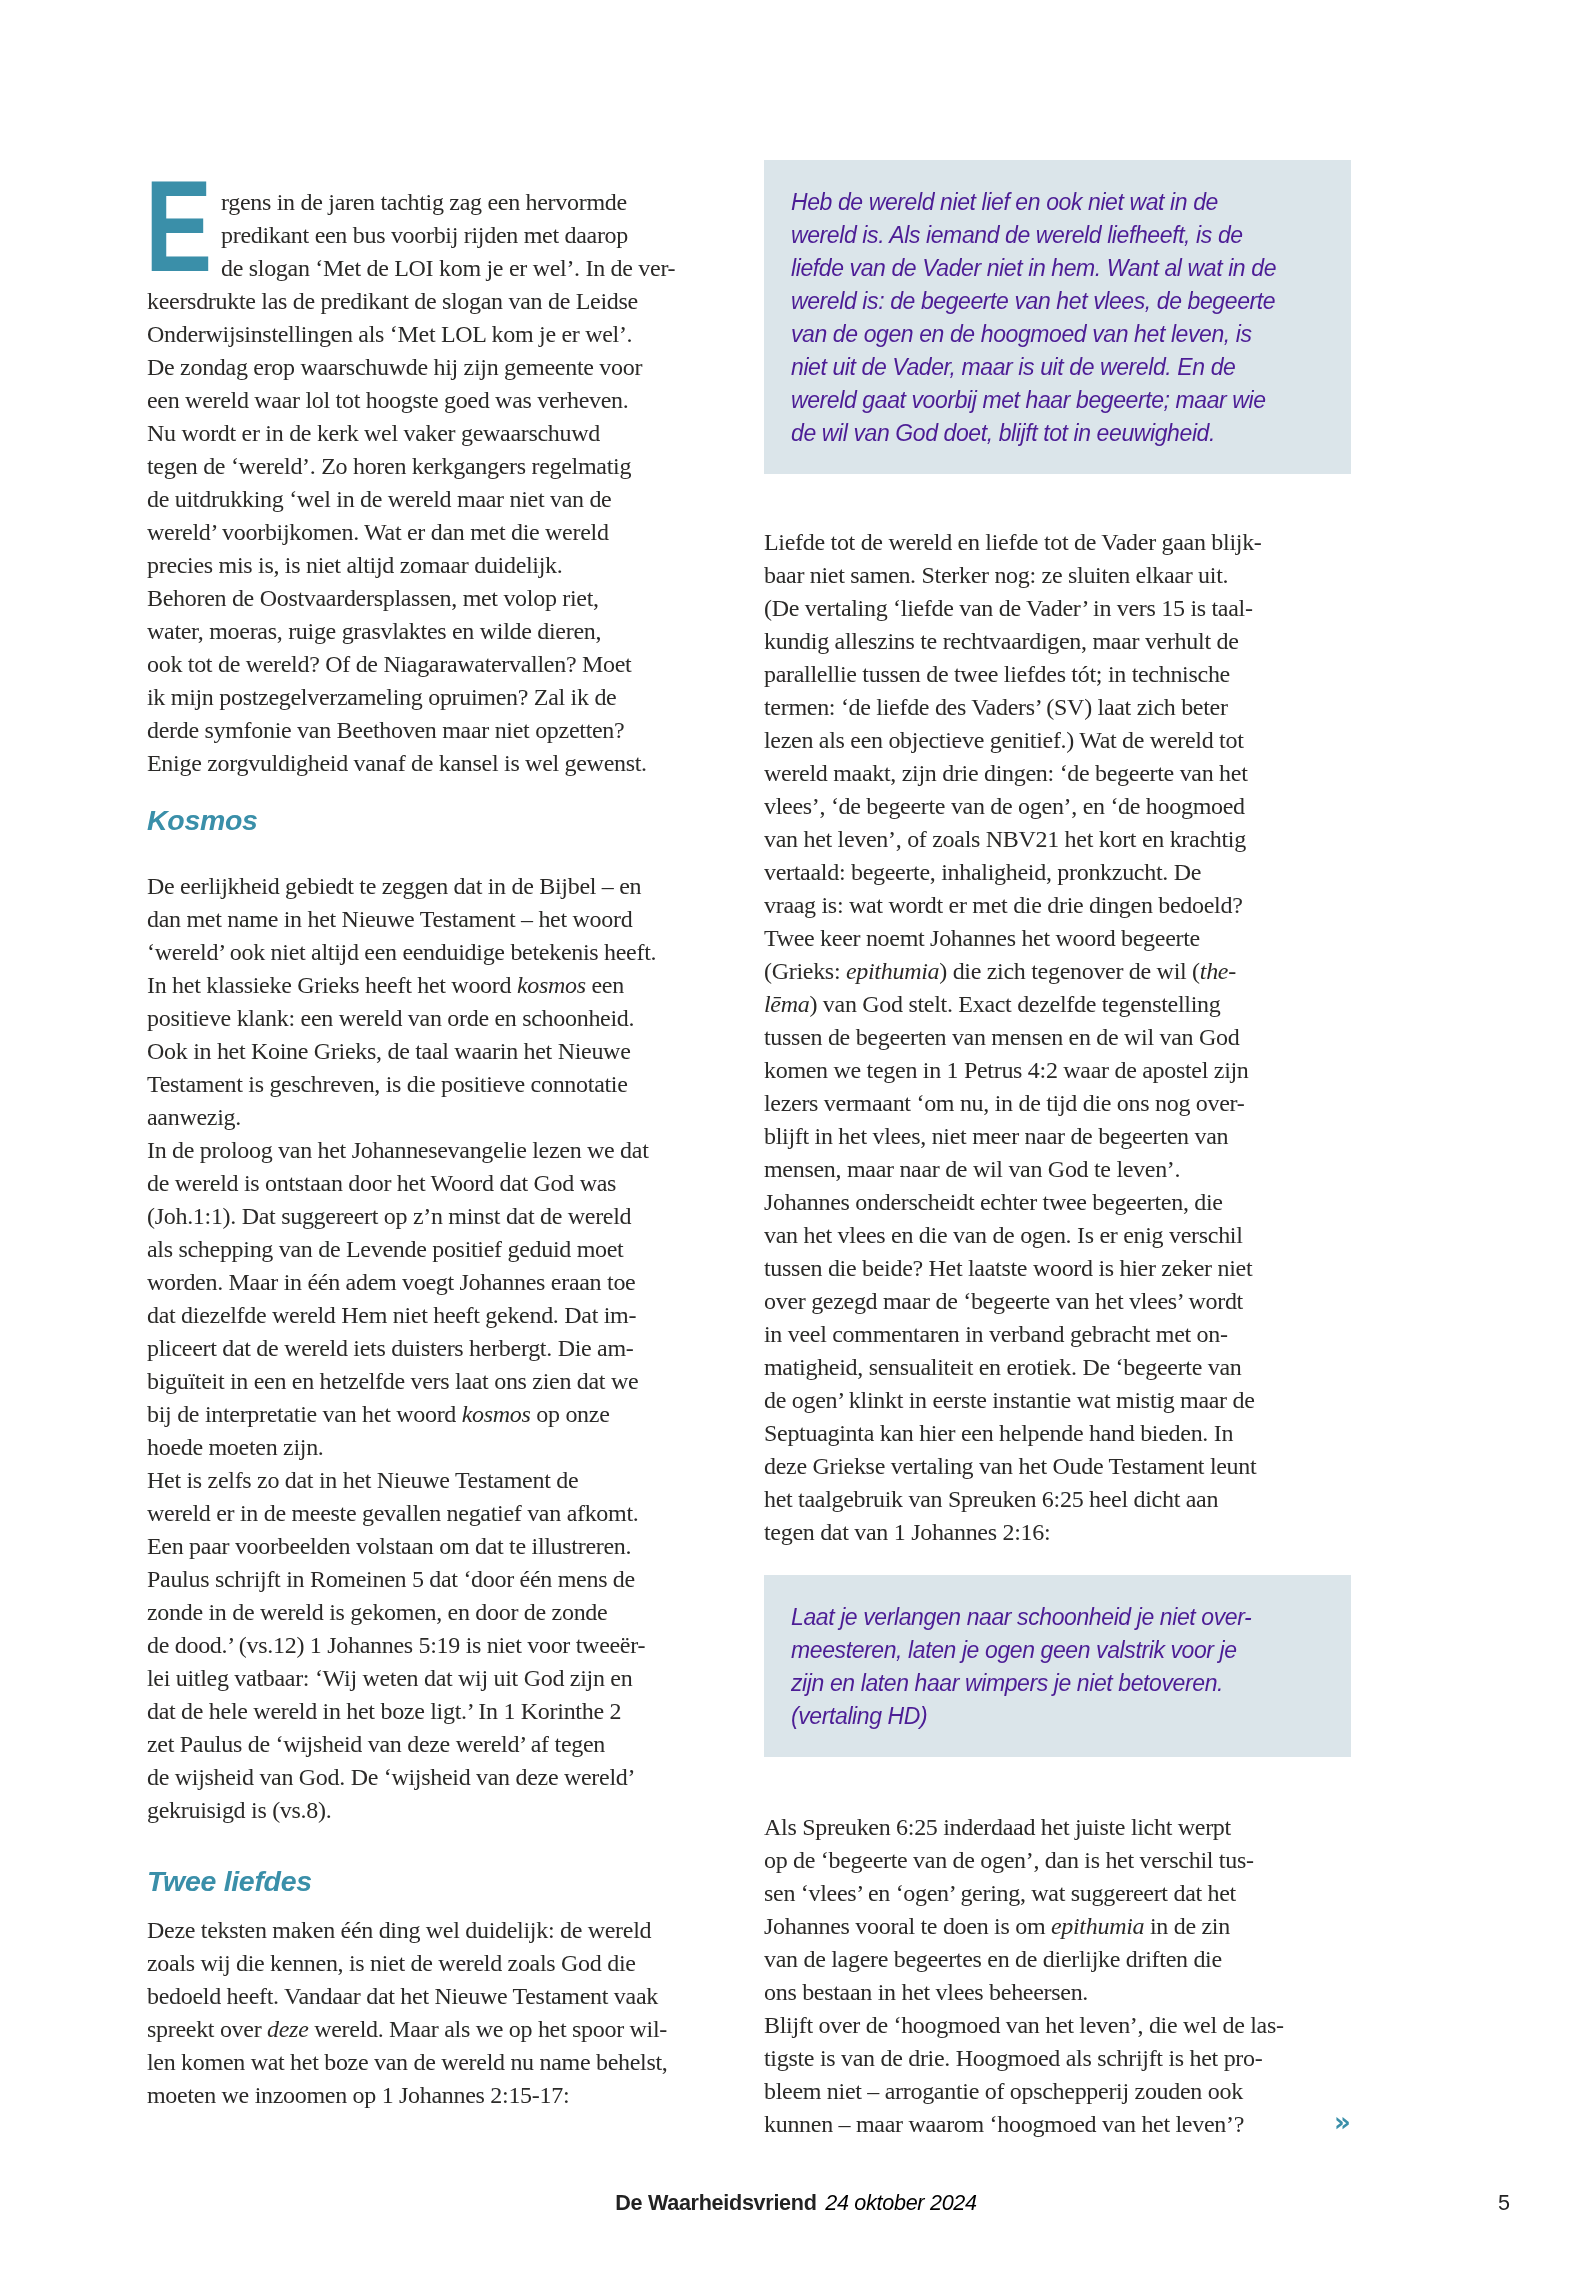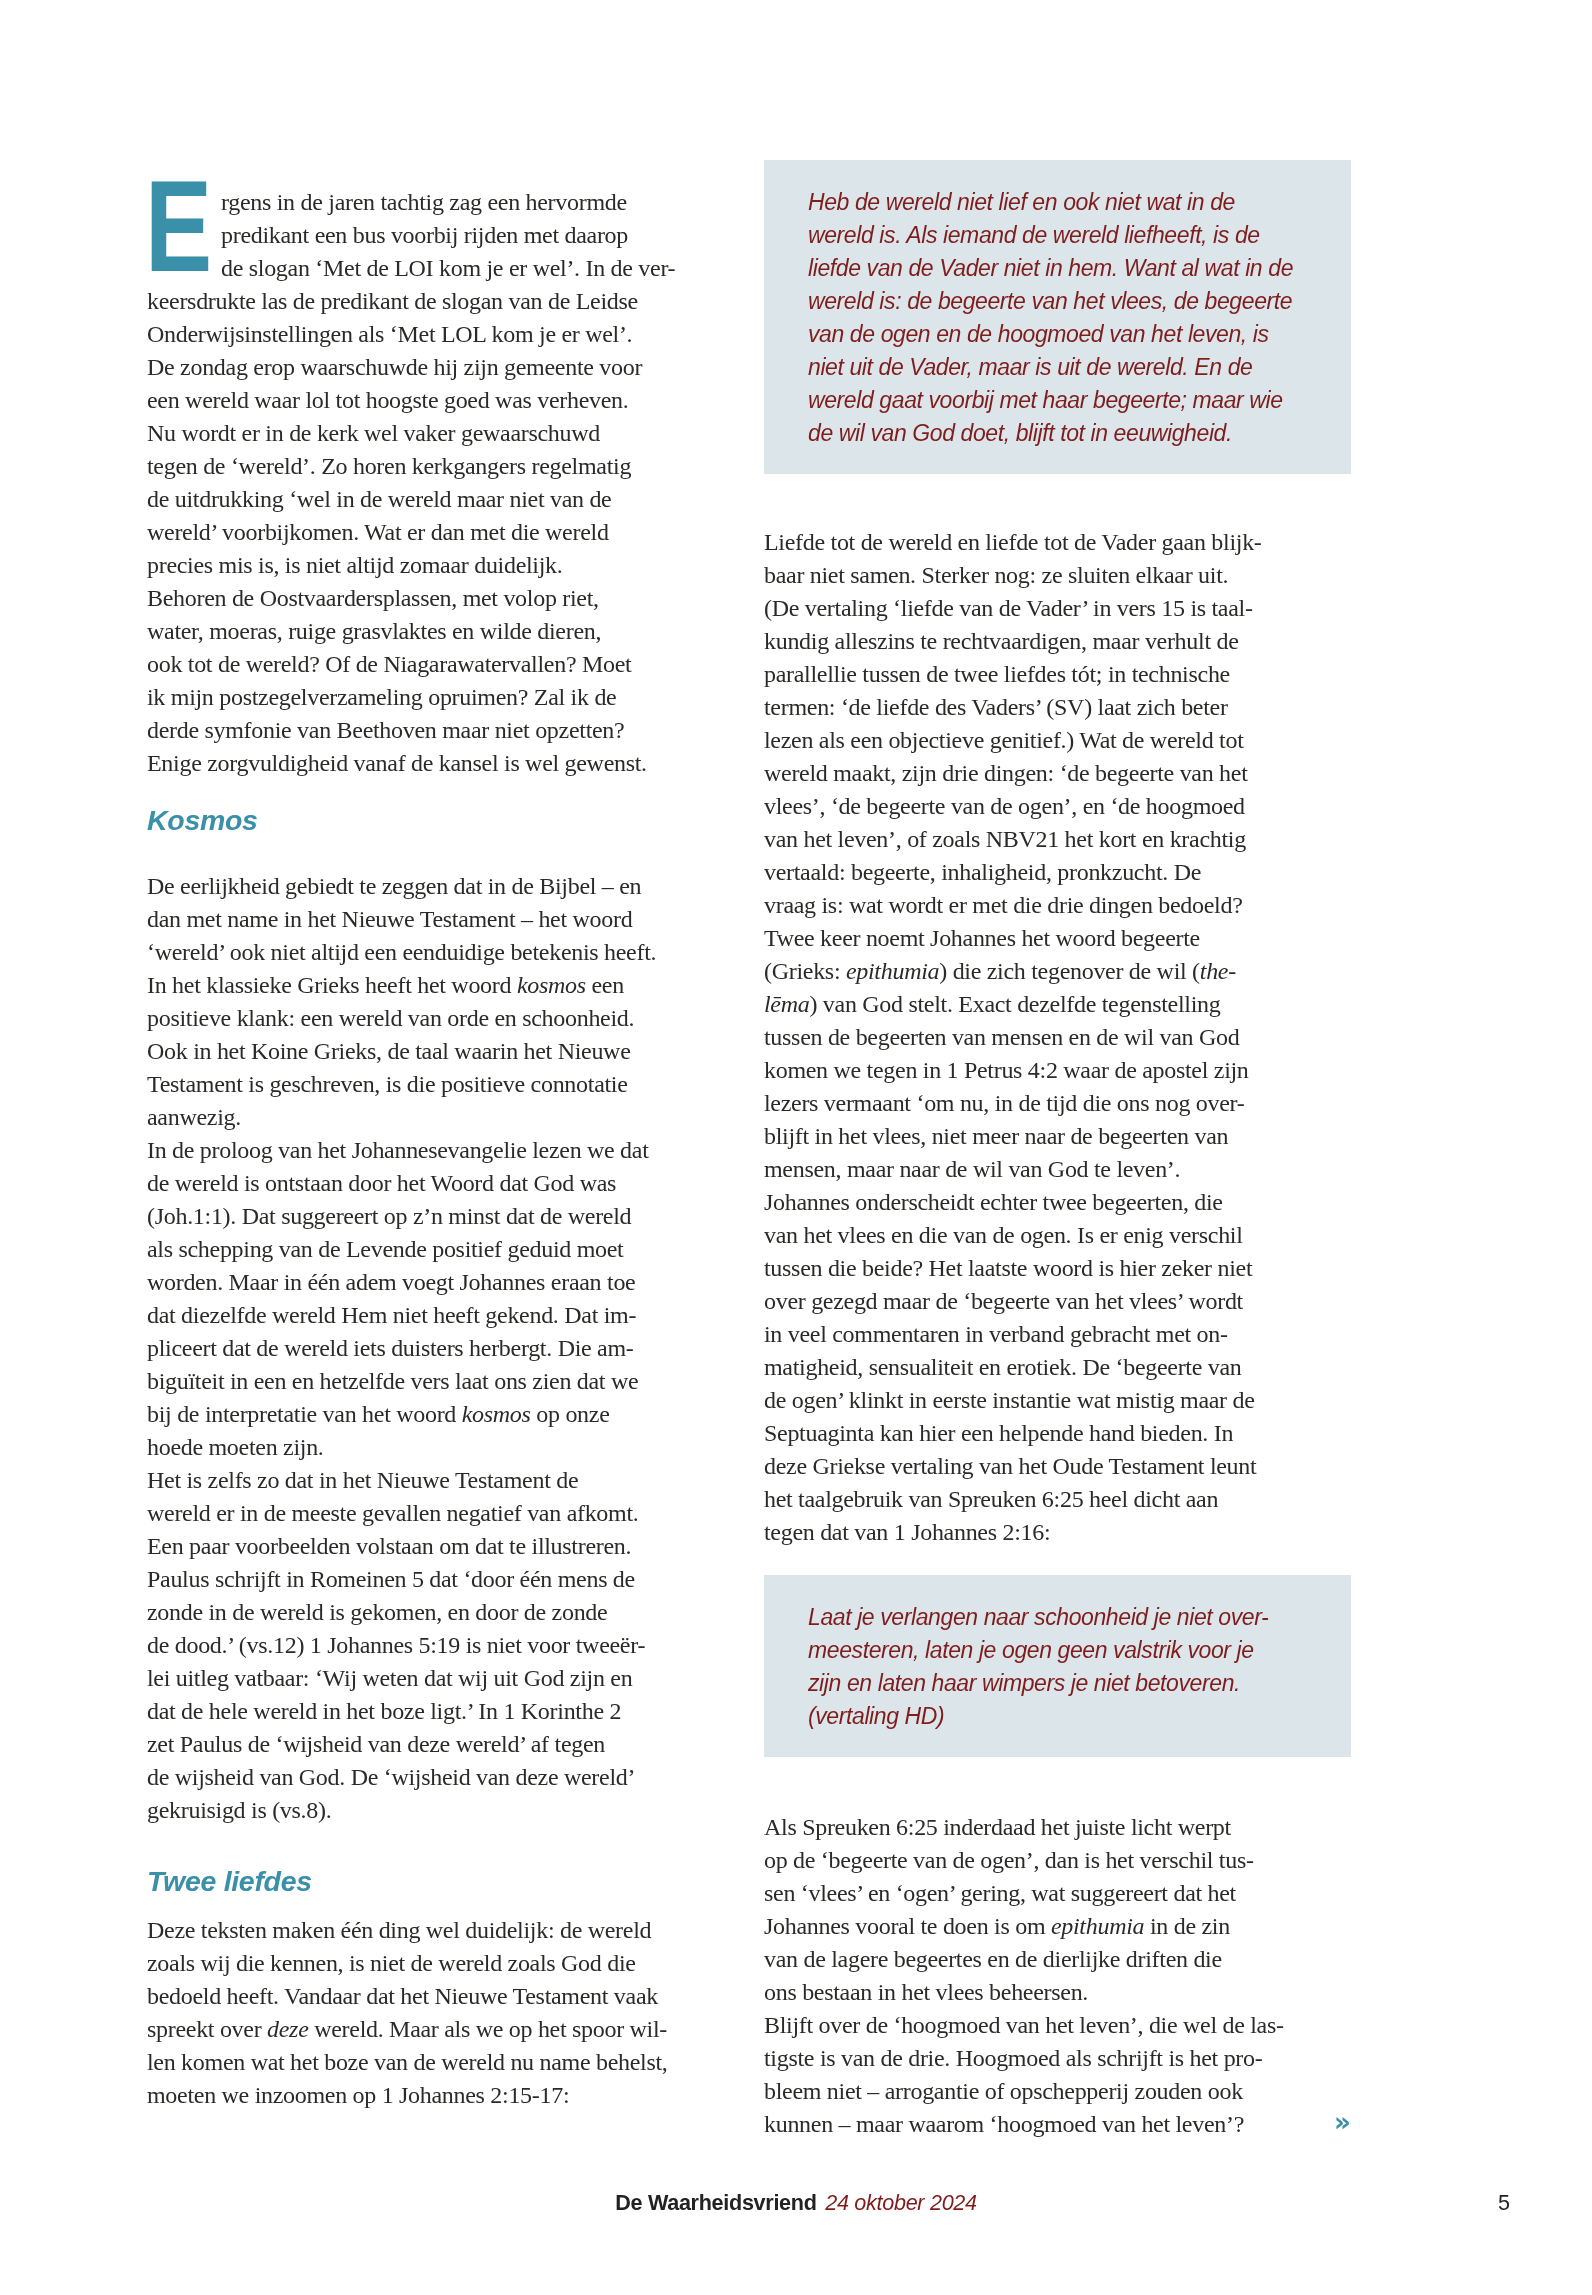--- a/index.html
+++ b/index.html
@@ -26,22 +26,22 @@
   .section-heading{
     font-family:"Liberation Sans", sans-serif;
     font-style:italic;font-weight:700;
     font-size:28.5px;line-height:38px;color:#3a8fa9;
     letter-spacing:-0.3px;
   }
   .heading-kosmos{margin-top:21px;margin-bottom:31px;}
   .heading-twee{margin-top:35px;margin-bottom:14px;}
   .quote-box{
     background:#dbe5ea;
-    padding:26px 38px 24px 44px;
-    color:#7f1d1d;
+    padding:26px 38px 24px 27px;
+    color:#4c1d95;
   }
   .quote-box .line{
     font-family:"Liberation Sans", sans-serif;
     font-style:italic;font-size:23px;letter-spacing:-0.4px;
   }
   .body-block{position:relative;}
   .gap-after-quote1{margin-top:52px;}
   .quote2{margin-top:26px;}
   .gap-after-quote2{margin-top:54px;}
   .continuation{
@@ -50,21 +50,21 @@
     color:#3a8fa9;font-size:26px;font-weight:700;line-height:33px;
   }
   .footer{
     position:absolute;left:0;top:2190px;width:1592px;
     text-align:center;
     font-family:"Liberation Sans", sans-serif;
     font-size:21.6px;line-height:26px;color:#222222;
     letter-spacing:-0.3px;
   }
   .footer .mag{font-weight:700;}
-  .footer .date{font-style:italic;font-weight:400;margin-left:8.6px;color:#7f1d1d;margin-top:32px;}
+  .footer .date{font-style:italic;font-weight:400;margin-left:8.6px;color:#000000;margin-top:32px;}
   .page-number{
     position:absolute;left:1498px;top:2190px;
     font-family:"Liberation Sans", sans-serif;
     font-size:21.6px;line-height:26px;color:#222222;
   }
 </style>
 </head>
 <body>
 
 <div>

